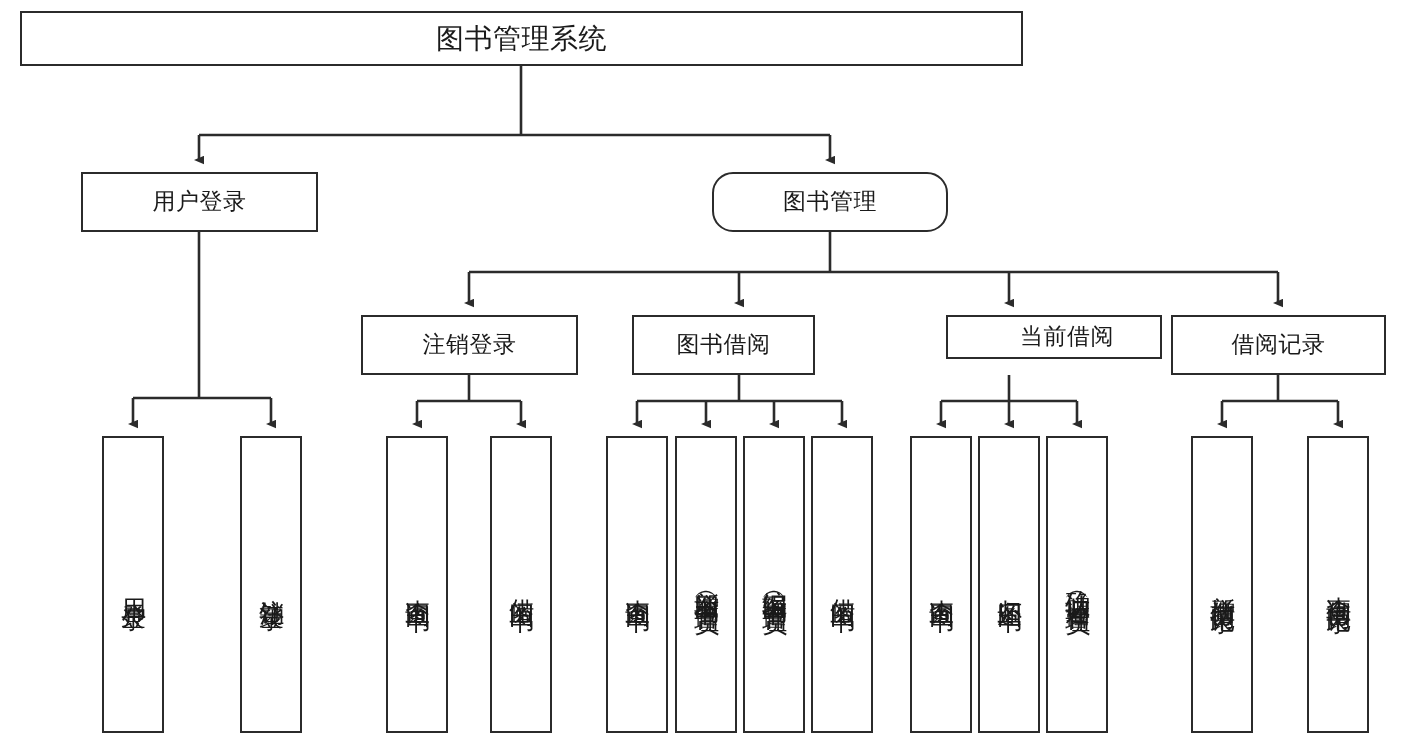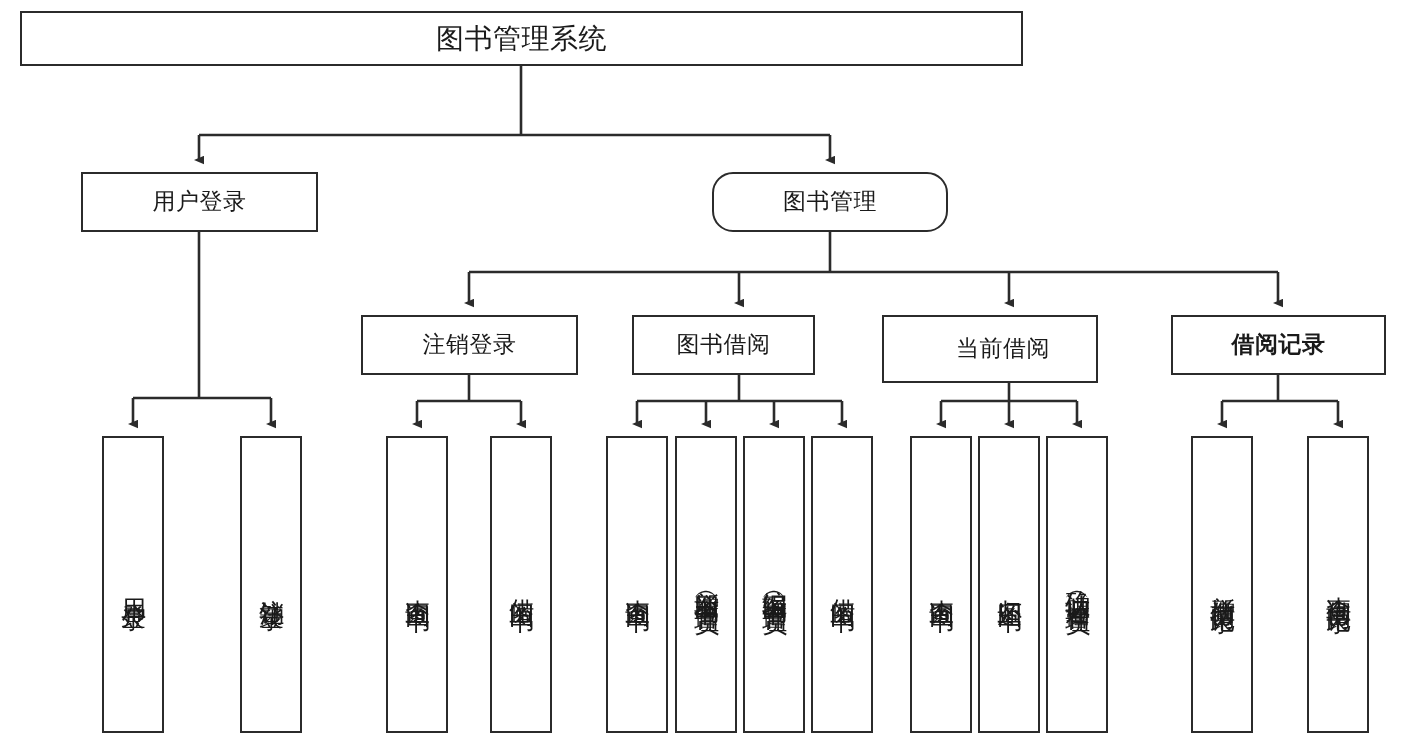--- a/index.html
+++ b/index.html
@@ -140,25 +140,25 @@
   </div>
 
   <div class="node horizontal" style="left:361px; top:315px; width:217px; height:60px;">
     <span class="node-label">注销登录</span>
   </div>
 
   <div class="node horizontal" style="left:632px; top:315px; width:183px; height:60px;">
     <span class="node-label">图书借阅</span>
   </div>
 
-  <div class="node horizontal" style="left:882px; top:315px; width:216px; height:68px;padding-left:26px;">
+  <div class="node horizontal" style="left:946px; top:315px; width:216px; height:44px;padding-left:26px;">
     <span class="node-label">当前借阅</span>
   </div>
 
-  <div class="node horizontal" style="left:1171px; top:315px; width:215px; height:60px;font-weight:bold;">
+  <div class="node horizontal" style="left:1171px; top:315px; width:215px; height:60px;">
     <span class="node-label">借阅记录</span>
   </div>
 
   <div class="node vertical" style="left:102px; top:436px; width:62px; height:297px;">
     <span class="node-label">用户登录</span>
   </div>
 
   <div class="node vertical" style="left:240px; top:436px; width:62px; height:297px;">
     <span class="node-label">注销登录</span>
   </div>

